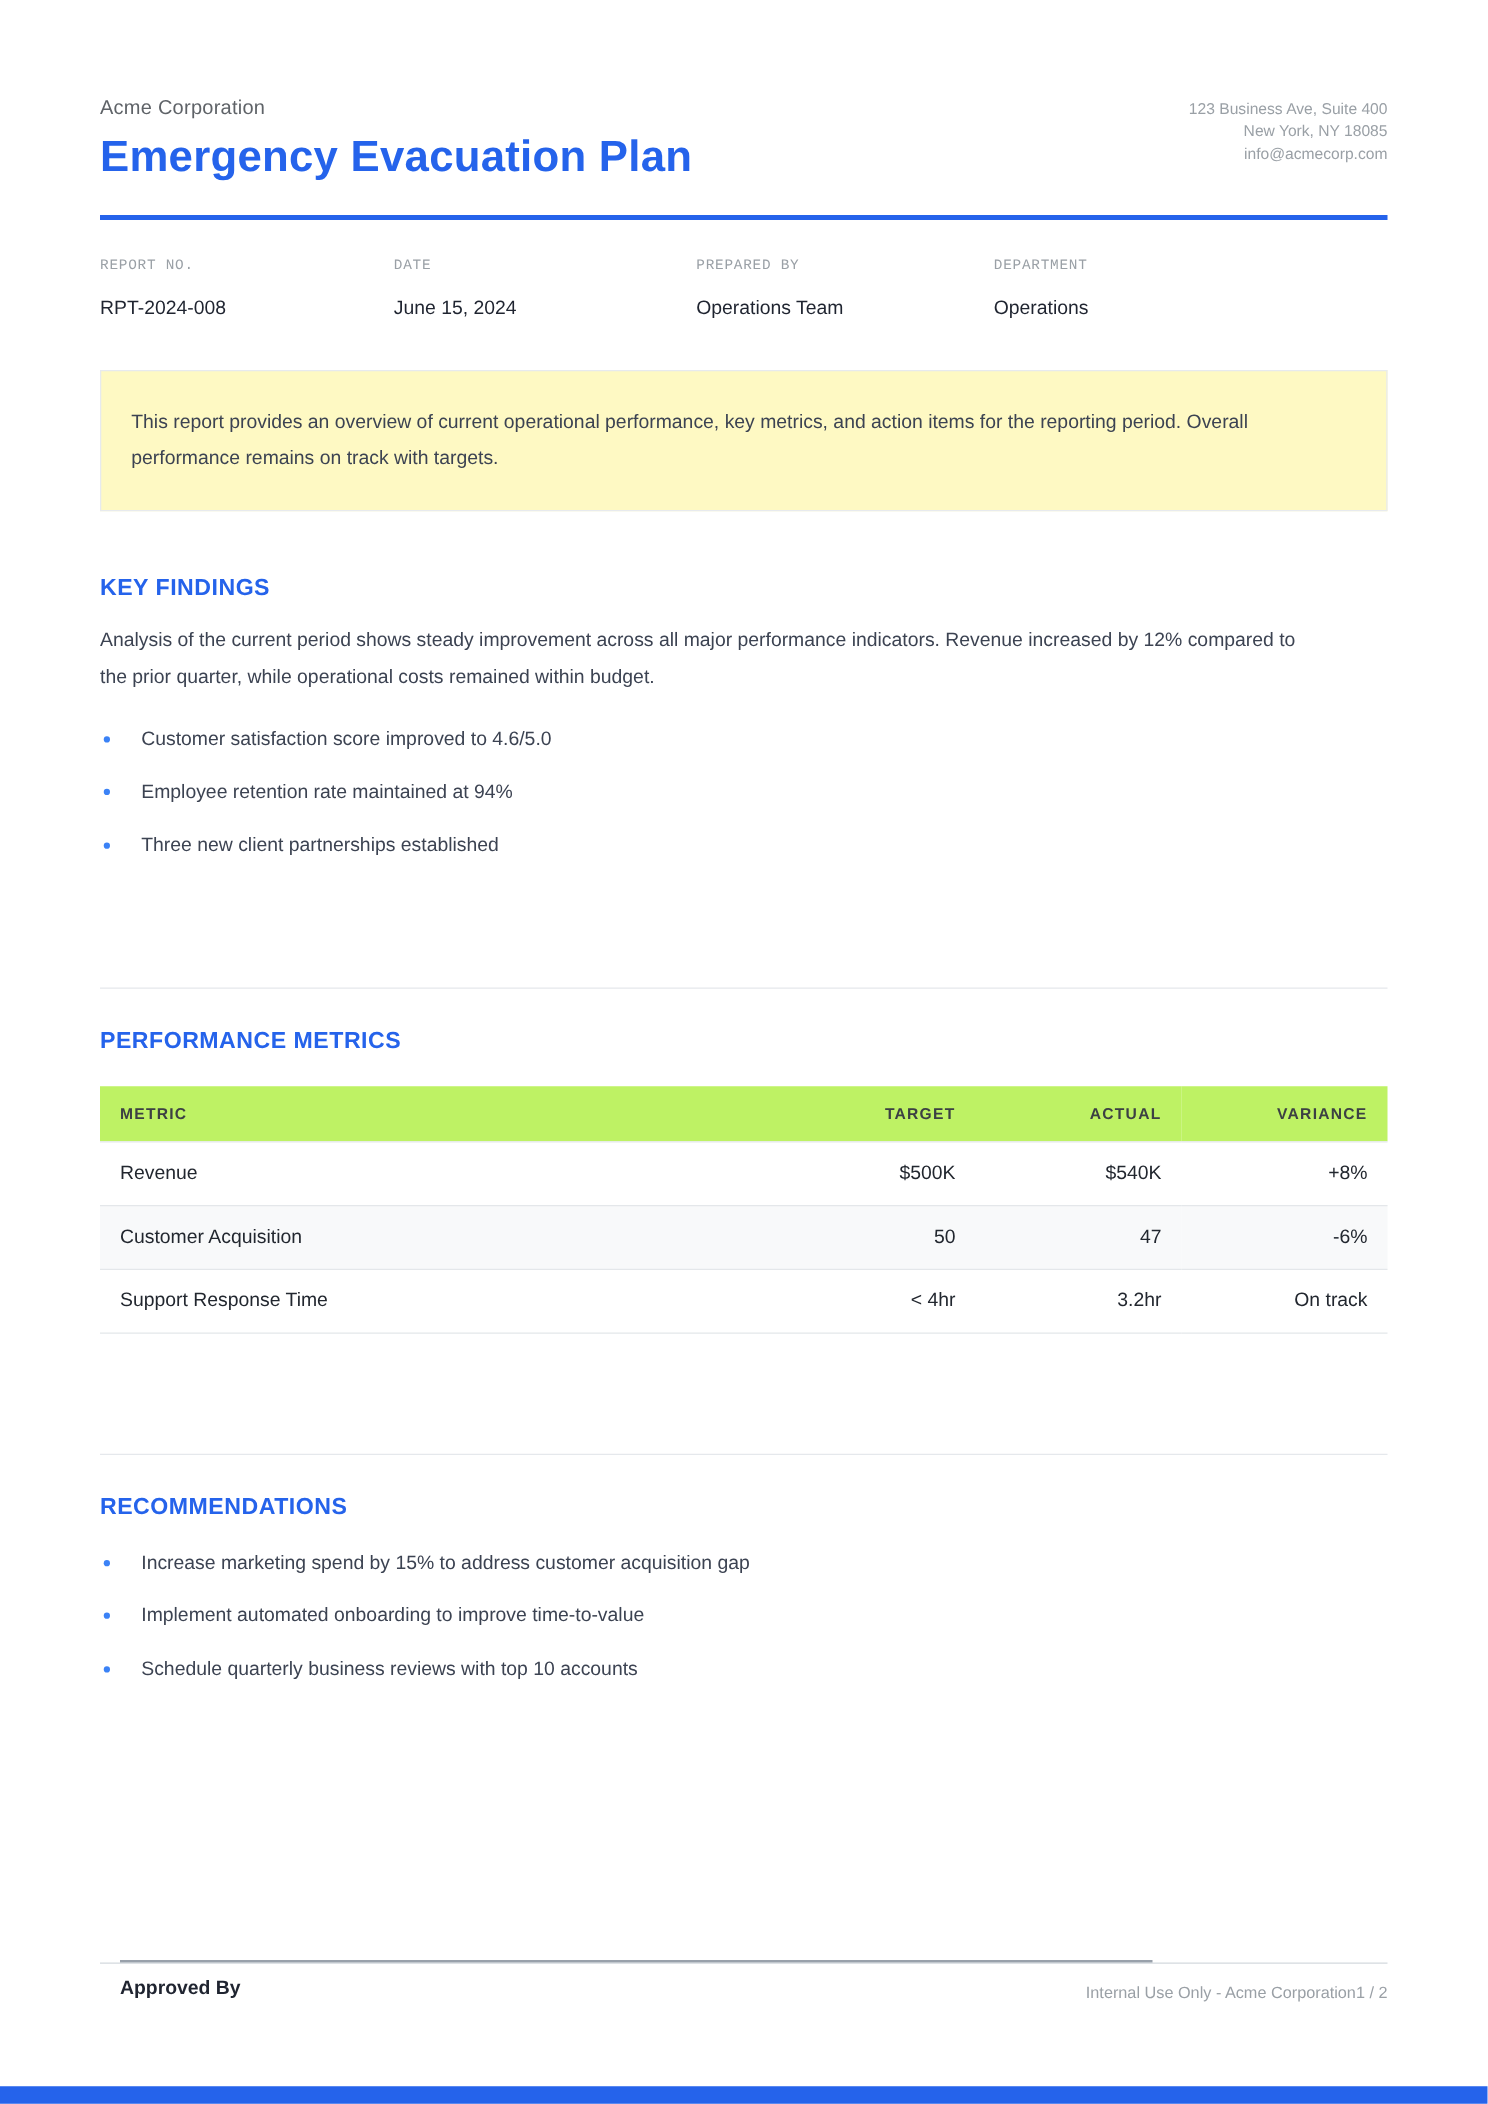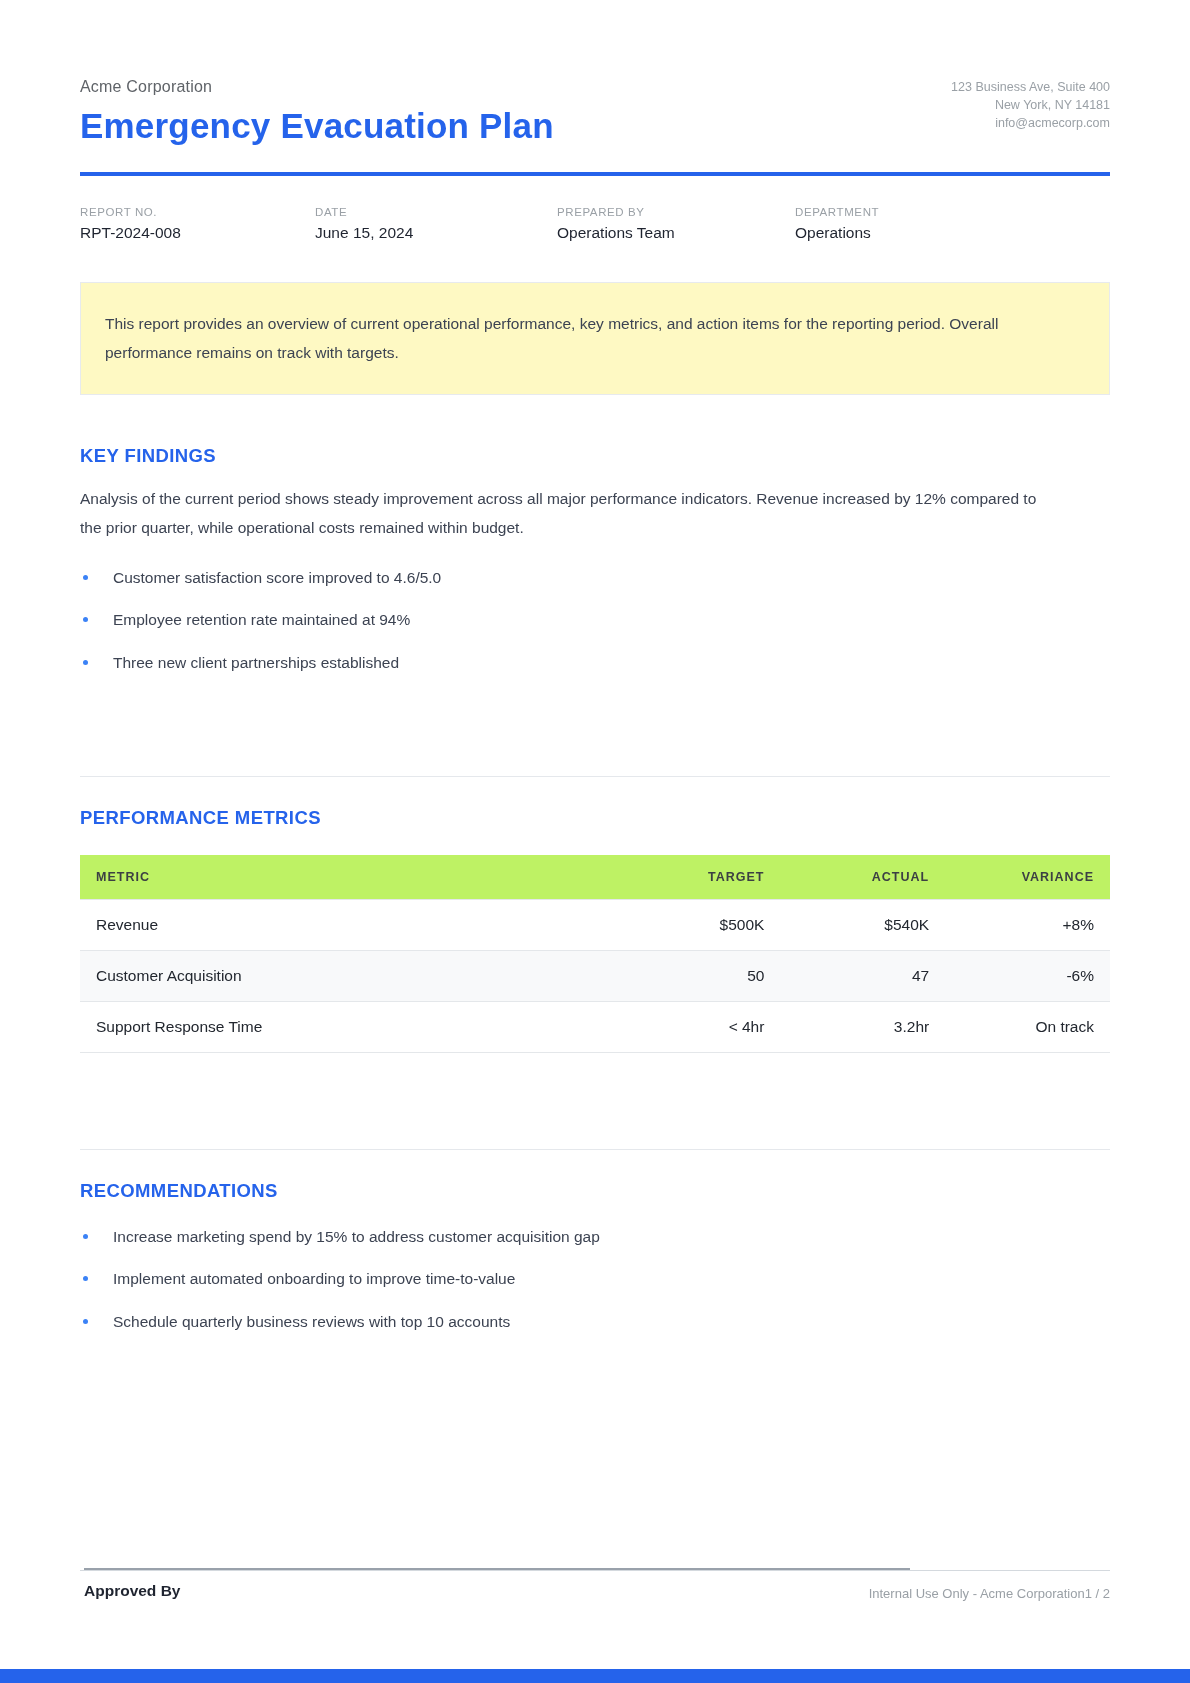--- a/index.html
+++ b/index.html
@@ -18,21 +18,21 @@
   .report-title { margin-top: 10px; font-size: 35px; font-weight: bold; color: #2563eb; letter-spacing: .2px; }
   .contact-block { position: absolute; top: 78px; right: 80px; text-align: right; font-size: 12.5px; color: #9aa0a6; line-height: 1.45; }
   .header-rule { margin-top: 26px; height: 4px; background: #2563eb; border: none; }
 
   
   .meta-row { display: flex; margin-top: 30px; }
   .meta-col-0 { width: 235px; }
   .meta-col-1 { width: 242px; }
   .meta-col-2 { width: 238px; }
   .meta-col-3 { flex: 1; }
-  .meta-label { font-size: 11.5px; color: #9aa0a6; letter-spacing: .6px; margin-bottom: 6px; }
+  .meta-label { font-size: 11.5px; color: #9aa0a6; letter-spacing: .6px; margin-bottom: 19px; font-family: Liberation Mono, monospace; }
   .meta-value { font-size: 15.5px; color: #1f2430; }
 
   
   .summary-box {
     margin-top: 40px;
     background: #fef9c3;
     border: 1px solid #e7eaee;
     padding: 27px 24px;
   }
   .summary-text { font-size: 15.5px; line-height: 1.85; color: #3c4352; max-width: 940px; }
@@ -69,39 +69,39 @@
   .metrics-table tbody { border-bottom: 1px solid #e4e7ea; }
 
   
   .page-footer {
     position: absolute; left: 80px; right: 80px; top: 1570px;
     border-top: 1px solid #d4d9de;
   }
   .footer-inner { display: flex; justify-content: flex-end; padding-top: 15px; }
   .footer-left, .footer-right { font-size: 13px; color: #9aa0a6; }
   .signature-block {
-    position: absolute; left: 84px; top: 1568px; width: 826px;
+    position: absolute; left: 96px; top: 1568px; width: 826px;
     border-top: 2px solid #99a1ab;
     padding-top: 12px;
   }
   .signature-label { font-size: 15.5px; font-weight: bold; color: #1f2430; }
 
   .bottom-bar { position: absolute; left: 0; bottom: 0; width: 1190px; height: 14px; background: #2563eb; }
 </style>
 </head>
 <body>
 
 <div class="page">
 
   <div>
     <div class="company-name">Acme Corporation</div>
     <h1 class="report-title">Emergency Evacuation Plan</h1>
     <div class="contact-block">
       <div>123 Business Ave, Suite 400</div>
-      <div>New York, NY 14181</div>
+      <div>New York, NY 18085</div>
       <div>info@acmecorp.com</div>
     </div>
     <hr class="header-rule">
   </div>
 
   <div class="meta-row">
     <div class="meta-col-0">
       <div class="meta-label">REPORT NO.</div>
       <div class="meta-value">RPT-2024-008</div>
     </div>

